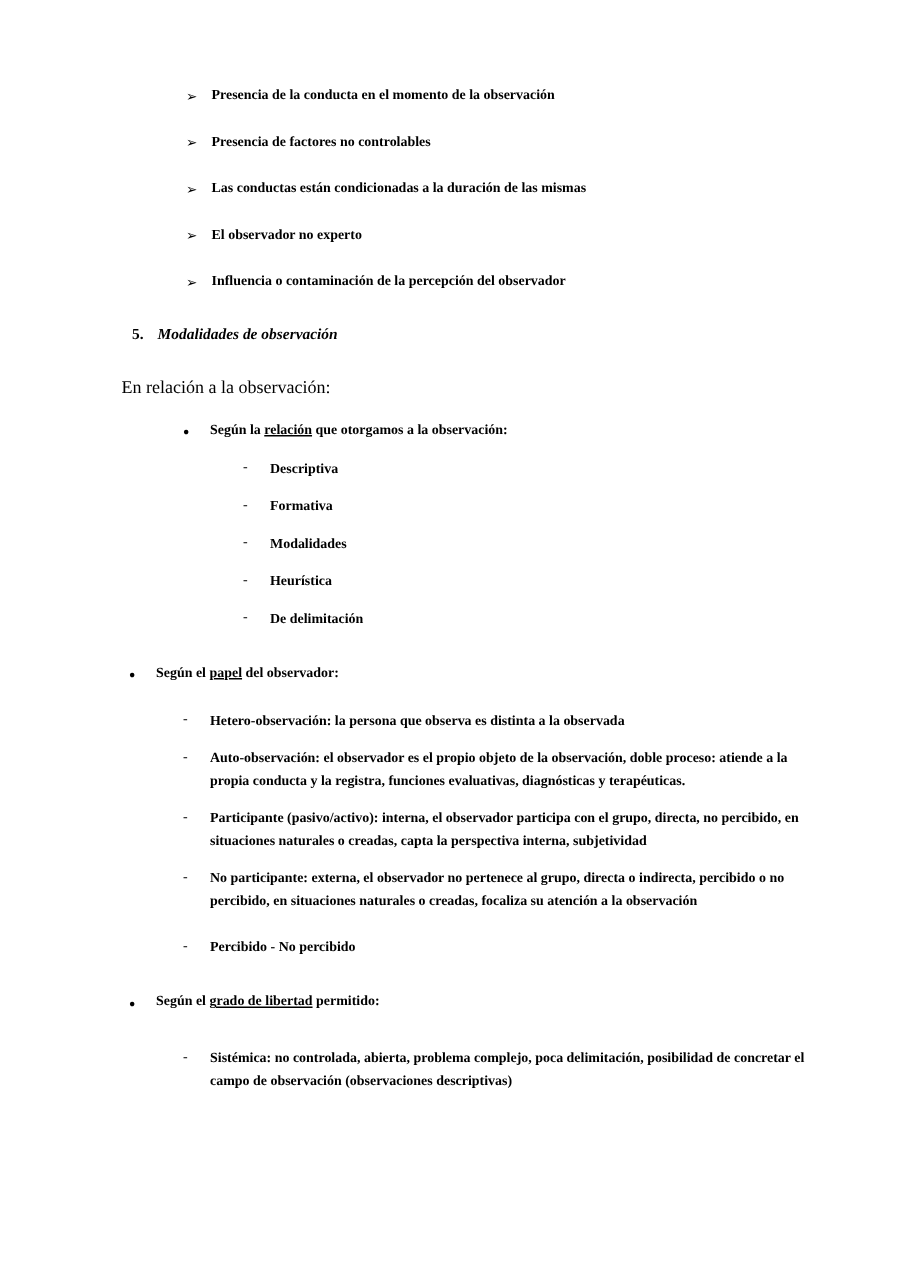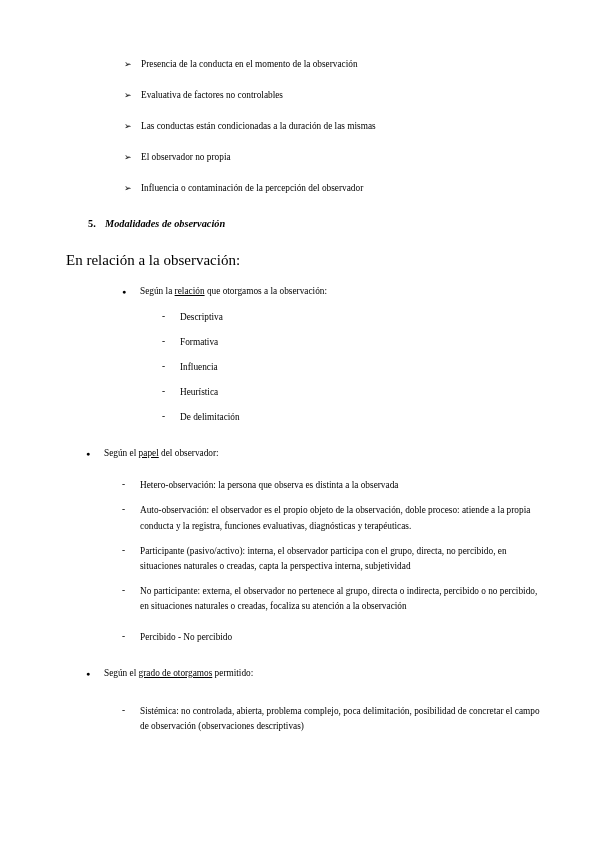--- a/index.html
+++ b/index.html
@@ -30,20 +30,21 @@
     display: flex;
     align-items: flex-start;
     line-height: 1.5;
   }
   .marker {
     flex: 0 0 auto;
     text-align: left;
   }
   .txt {
     flex: 1 1 auto;
+    font-weight: bold;
   }
 
   
   .lvl-arrow {
     margin-left: 66px;
     font-size: 9.3px;
     margin-bottom: 17px;
   }
   .lvl-arrow .marker {
     width: 17px;
@@ -63,22 +64,22 @@
     font-style: italic;
   }
   .heading .marker {
     width: 17px;
     font-weight: bold;
     font-style: normal;
   }
 
   
   .para {
-    font-size: 15px;
-    margin-left: 8px;
+    font-size: 12px;
+    margin-left: 23px;
     margin-bottom: 14px;
     line-height: 1.5;
   }
 
   
   .lvl-dot {
     font-size: 9.3px;
     margin-bottom: 11px;
   }
   .lvl-dot.indent-1 { margin-left: 64px; }
@@ -113,29 +114,29 @@
 
 <div class="page">
   <div class="content">
 
     <div class="row lvl-arrow">
       <span class="marker">➢</span>
       <span class="txt">Presencia de la conducta en el momento de la observación</span>
     </div>
     <div class="row lvl-arrow">
       <span class="marker">➢</span>
-      <span class="txt">Evaluativa de factores no controlables</span>
+      <span class="txt">Presencia de factores no controlables</span>
     </div>
     <div class="row lvl-arrow">
       <span class="marker">➢</span>
       <span class="txt">Las conductas están condicionadas a la duración de las mismas</span>
     </div>
     <div class="row lvl-arrow">
       <span class="marker">➢</span>
-      <span class="txt">El observador no propia</span>
+      <span class="txt">El observador no experto</span>
     </div>
     <div class="row lvl-arrow">
       <span class="marker">➢</span>
       <span class="txt">Influencia o contaminación de la percepción del observador</span>
     </div>
 
     <div class="heading">
       <span class="marker">5.</span>
       <span class="txt">Modalidades de observación</span>
     </div>
@@ -150,21 +151,21 @@
     <div class="row lvl-dash indent-2">
       <span class="marker">-</span>
       <span class="txt">Descriptiva</span>
     </div>
     <div class="row lvl-dash indent-2">
       <span class="marker">-</span>
       <span class="txt">Formativa</span>
     </div>
     <div class="row lvl-dash indent-2">
       <span class="marker">-</span>
-      <span class="txt">Influencia</span>
+      <span class="txt">Modalidades</span>
     </div>
     <div class="row lvl-dash indent-2">
       <span class="marker">-</span>
       <span class="txt">Heurística</span>
     </div>
     <div class="row lvl-dash indent-2">
       <span class="marker">-</span>
       <span class="txt">De delimitación</span>
     </div>
 
@@ -198,21 +199,21 @@
 
     <div class="row lvl-dash indent-1">
       <span class="marker">-</span>
       <span class="txt">Percibido - No percibido</span>
     </div>
 
     <div class="spacer-md"></div>
 
     <div class="row lvl-dot indent-0">
       <span class="marker">●</span>
-      <span class="txt"><span>Según el </span><u>grado de otorgamos</u><span> permitido:</span></span>
+      <span class="txt"><span>Según el </span><u>grado de libertad</u><span> permitido:</span></span>
     </div>
 
     <div class="spacer-md"></div>
 
     <div class="row lvl-dash indent-1">
       <span class="marker">-</span>
       <span class="txt">Sistémica: no controlada, abierta, problema complejo, poca delimitación, posibilidad de concretar el campo de observación (observaciones descriptivas)</span>
     </div>
 
   </div>

